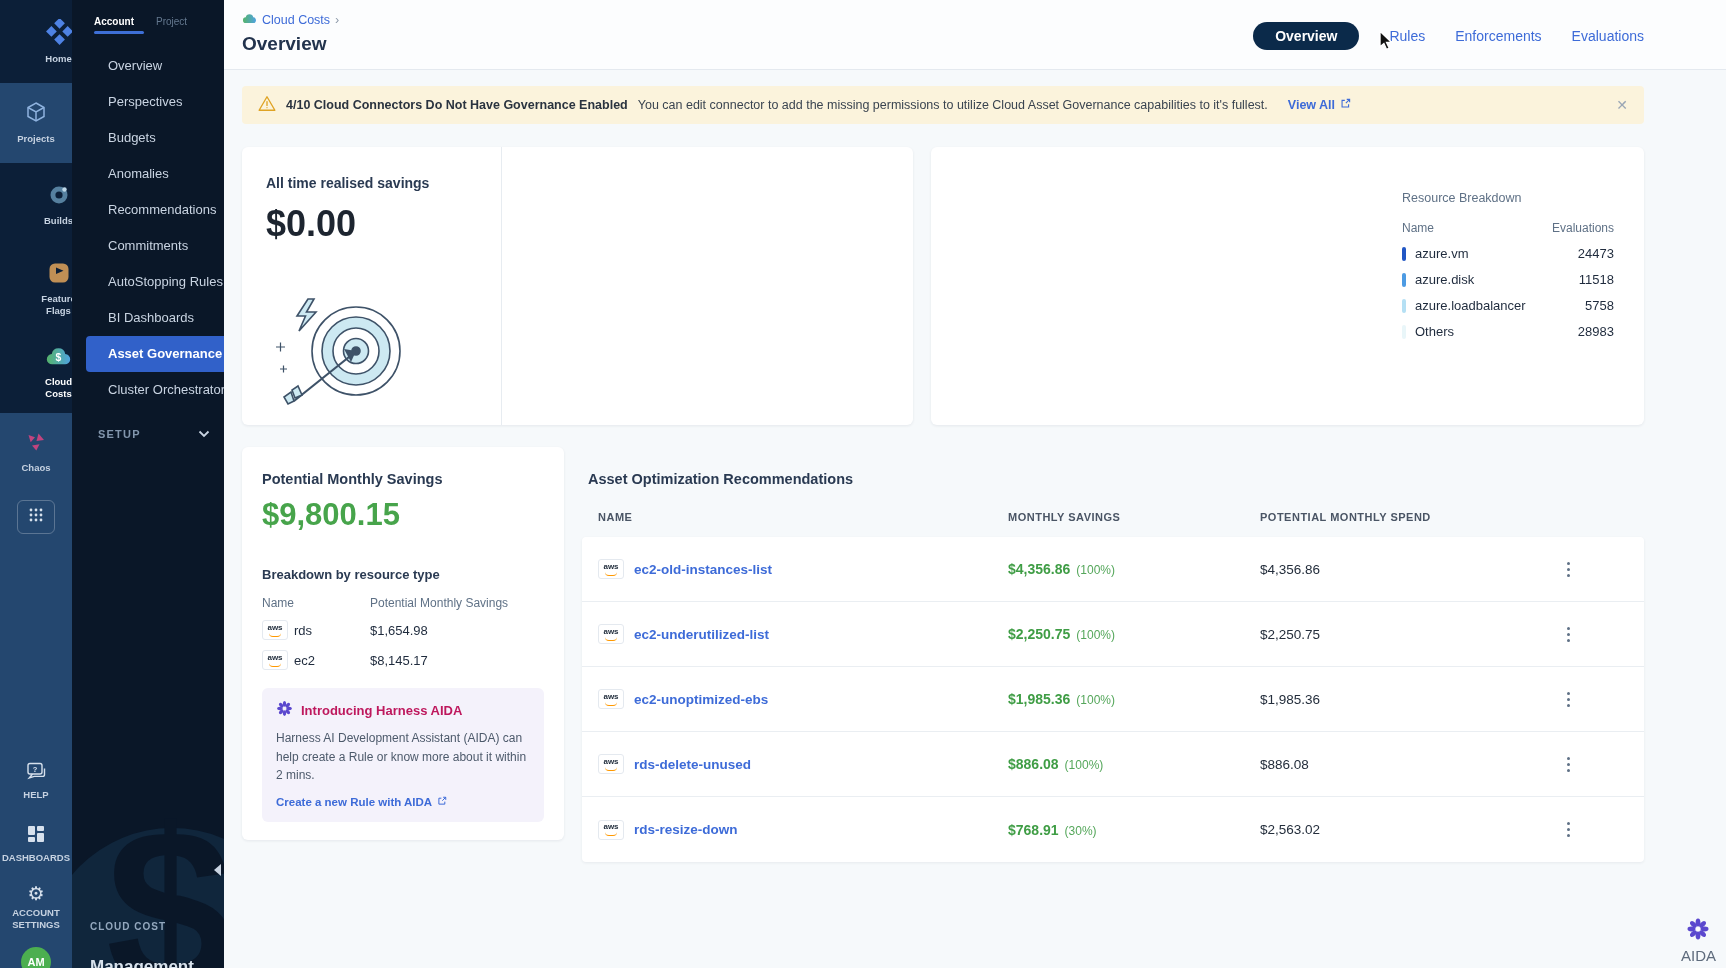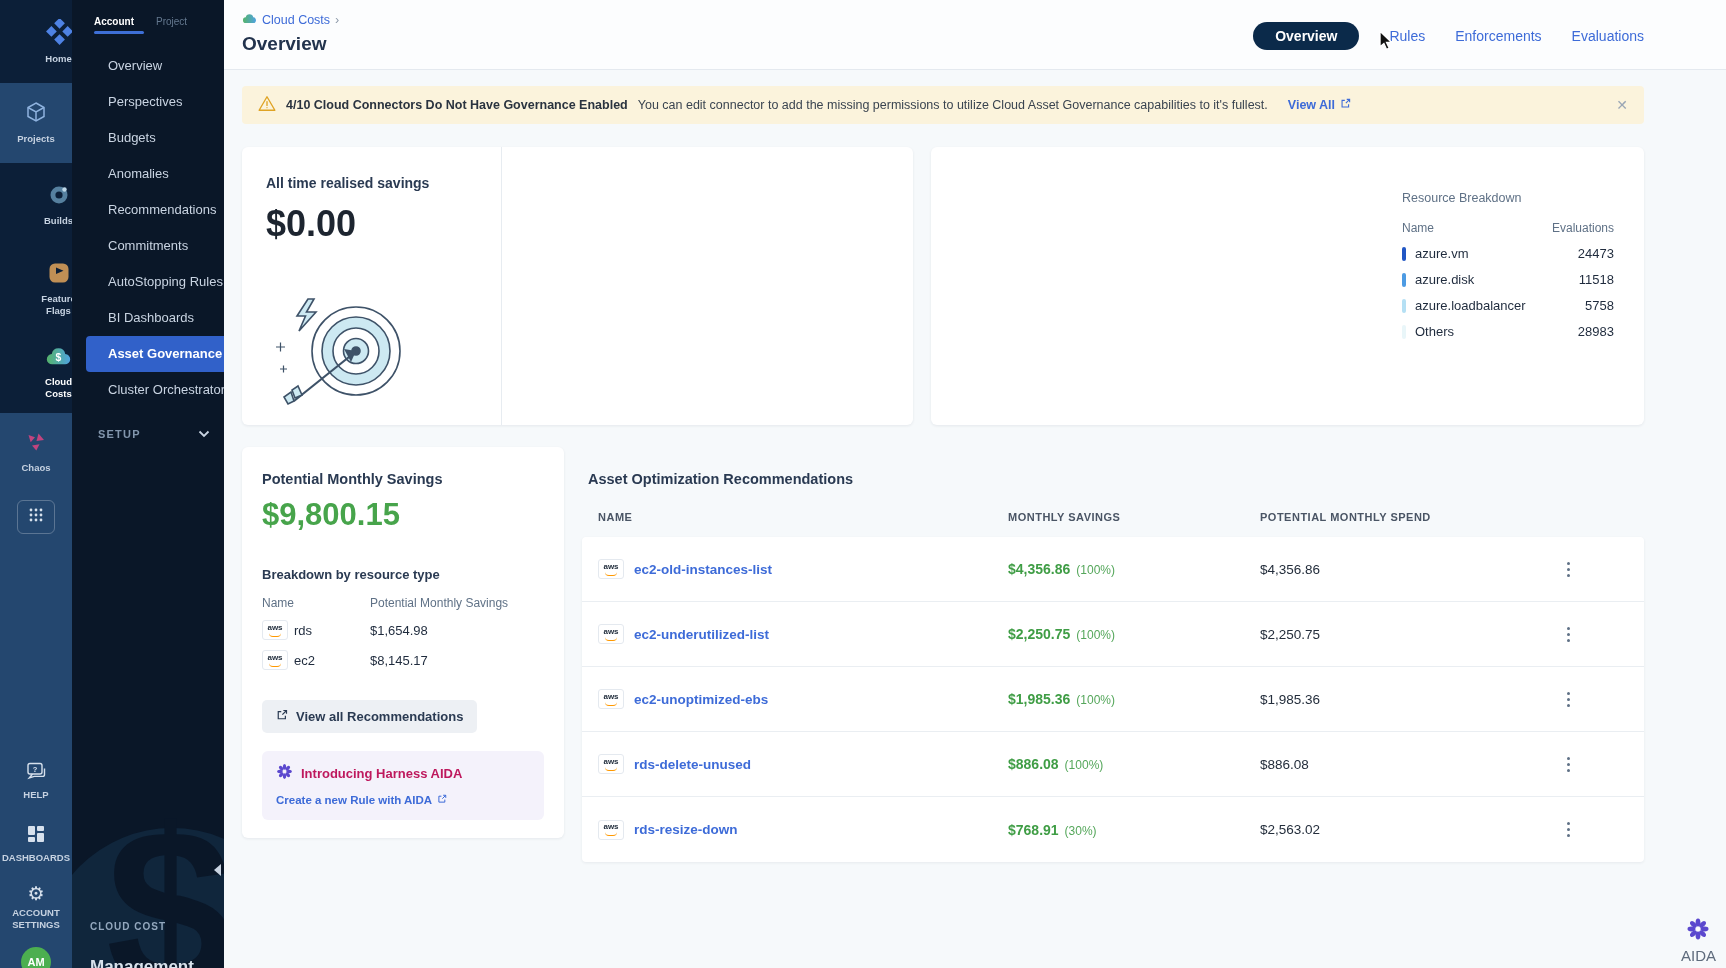--- a/index.html
+++ b/index.html
@@ -428,29 +428,20 @@
           <div class="cp-row">
             <span class="nm">
               <span class="aws-badge">
                   <span class="t">aws</span>
                   <span class="s"></span>
                 </span>
               <span>ec2</span>
             </span>
             <span>$8,145.17</span>
           </div>
-          <button class="btn-gray">
-            <span>
-              <svg width="12" height="12" viewBox="0 0 16 16" fill="none" stroke="#2A3A52" stroke-width="1.6">
-                <path d="M7 3.5H3v9.5h9.5V9"></path>
-                  <path d="M8.5 7.5L14 2M9.8 2H14v4.2"></path>
-              </svg>
-            </span>
-            <span>View all Recommendations</span>
-          </button>
           <div class="aida-box">
             <div class="aida-hd">
               <span>
                 <svg width="17" height="17" viewBox="0 0 24 24" fill="#5B48CE">
                   <g>
                       <ellipse cx="12" cy="5.5" rx="2.4" ry="4"></ellipse>
                       <ellipse cx="12" cy="18.5" rx="2.4" ry="4"></ellipse>
                   <ellipse cx="5.5" cy="12" rx="4" ry="2.4"></ellipse>
                       <ellipse cx="18.5" cy="12" rx="4" ry="2.4"></ellipse>
                   <g transform="rotate(45 12 12)">
@@ -458,20 +449,21 @@
                         <ellipse cx="12" cy="18.5" rx="2.4" ry="4"></ellipse>
                   <ellipse cx="5.5" cy="12" rx="4" ry="2.4"></ellipse>
                         <ellipse cx="18.5" cy="12" rx="4" ry="2.4"></ellipse>
                       </g>
                     </g>
                   <circle cx="12" cy="12" r="2" fill="#F4F2FB"></circle>
                 </svg>
               </span>
               <span>Introducing Harness AIDA</span>
             </div>
+            <div class="aida-bd">Harness AI Development Assistant (AIDA) can help create a Rule or know more about it within 2 mins.</div>
             <span class="aida-lnk">
               <span>Create a new Rule with AIDA</span>
               <span>
                 <svg width="10" height="10" viewBox="0 0 16 16" fill="none" stroke="#3D6BD8" stroke-width="1.6">
                   <path d="M7 3.5H3v9.5h9.5V9"></path>
                     <path d="M8.5 7.5L14 2M9.8 2H14v4.2"></path>
                 </svg>
               </span>
             </span>
           </div>

